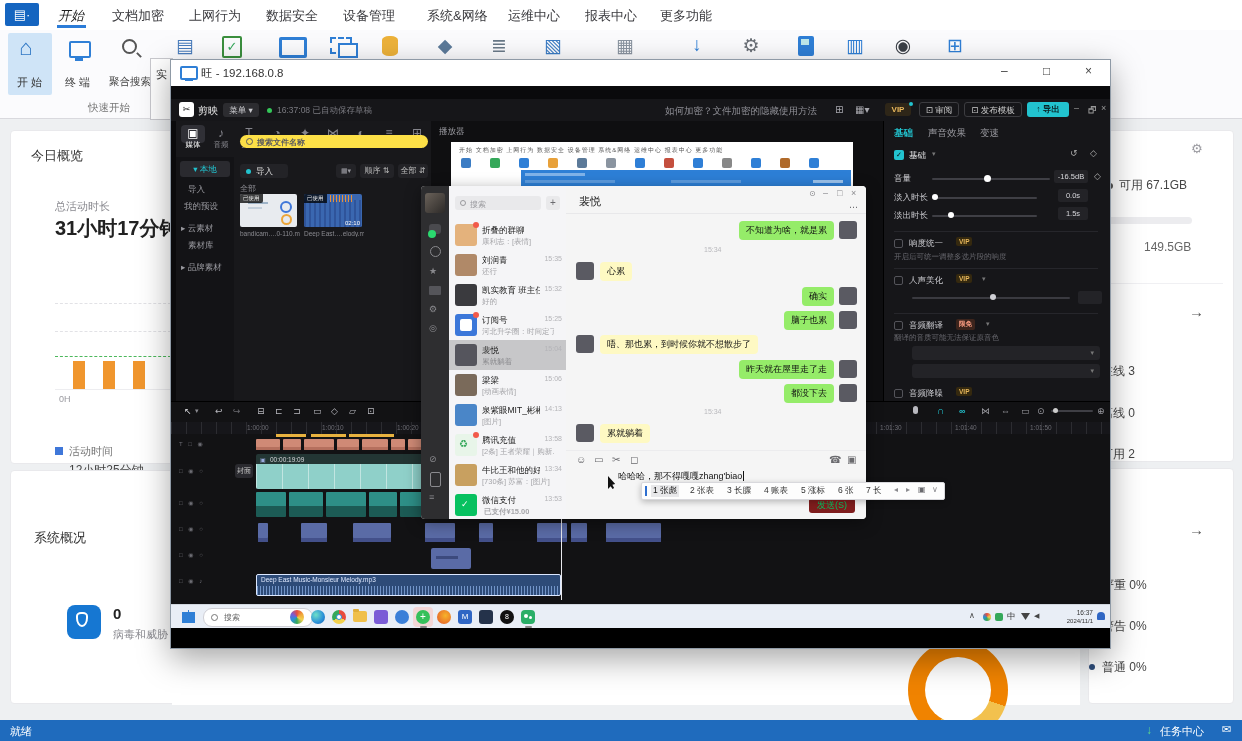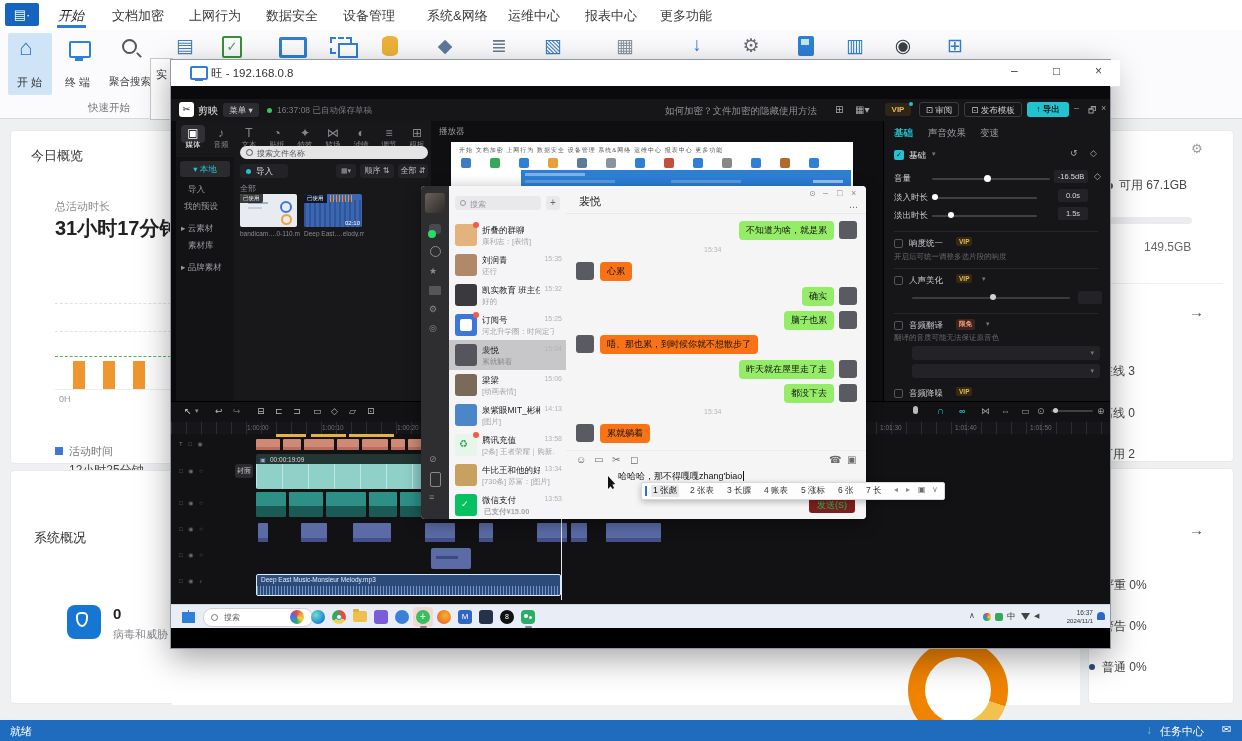--- a/index.html
+++ b/index.html
@@ -8,21 +8,21 @@
   .tx{white-space:nowrap;}
   .card{background:#fff;border:1px solid #e9e9ec;border-radius:4px;}
   .dash{border-top:1px dashed #e2e2e6;}
   .mag{box-sizing:border-box;border:2px solid #6a7a8a;border-radius:50%;}
   .mag:after{content:"";position:absolute;background:#6a7a8a;}
   .iconbox{font-size:19px;line-height:24px;text-align:center;width:26px;height:26px;}
   .pill{border-radius:3px;box-sizing:border-box;}
   .clip{position:absolute;border-radius:1px;}
   .bubble{position:absolute;max-width:230px;padding:4px 7px;border-radius:4px;font-size:9px;line-height:11px;color:#111;}
   .bubble.right{background:#95ec69;}
-  .bubble.left{background:#f97316;}
+  .bubble.left{background:#fef9c3;}
   .av{position:absolute;width:18px;height:18px;border-radius:3px;background:#5a5a62;}
   .lav{position:absolute;width:22px;height:22px;border-radius:3px;}
   .wname{position:absolute;font-size:8.5px;color:#1a1a1a;white-space:nowrap;overflow:hidden;max-width:58px;}
   .wtime{position:absolute;font-size:7px;color:#b4b4b8;}
   .wprev{position:absolute;font-size:7.5px;color:#a6a6aa;white-space:nowrap;overflow:hidden;max-width:72px;}
   .rdot{position:absolute;width:6px;height:6px;border-radius:50%;background:#f25a4a;}
   .tlab{font-size:6.5px;color:#6d6d74;position:absolute;}
   .hicon{font-size:6px;color:#6d6d74;position:absolute;letter-spacing:2px;}
   .prop-label{position:absolute;font-size:8.5px;color:#c9c9ce;white-space:nowrap;}
   .prop-box{position:absolute;background:#232327;border-radius:2px;color:#d8d8dc;font-size:7.5px;text-align:center;}
@@ -152,21 +152,21 @@
 
   <div class="a" style="left:0;top:720px;width:1242px;height:21px;background:#1f6bbd;">
     <span class="a tx" style="left:10px;top:4px;font-size:11px;color:#fff;">就绪</span>
     <span class="a" style="left:1146px;top:3px;font-size:12px;font-weight:bold;color:#5fd98a;">↓</span>
     <span class="a tx" style="left:1160px;top:4px;font-size:11px;color:#fff;">任务中心</span>
     <span class="a" style="left:1222px;top:3px;font-size:11px;color:#fff;">✉</span>
   </div>
 
   <div class="a" style="left:170px;top:59px;width:941px;height:590px;background:#fff;border:1px solid #8f9aa6;box-sizing:border-box;box-shadow:0 10px 30px rgba(0,0,0,.35);">
 
-    <div class="a" style="left:10px;top:0;width:939px;height:26px;background:#fff;border-bottom:1px solid #e4e4e8;">
+    <div class="a" style="left:0;top:0;width:939px;height:26px;background:#fff;border-bottom:1px solid #e4e4e8;">
       <span class="a" style="left:9px;top:6px;width:14px;height:10px;border:2px solid #2f7fd6;border-radius:2px;"></span>
       <span class="a" style="left:14px;top:19px;width:8px;height:2px;background:#2f7fd6;"></span>
       <span class="a tx" style="left:30px;top:6px;font-size:11.5px;color:#333;">旺 - 192.168.0.8</span>
       <span class="a" style="left:830px;top:4px;font-size:12px;color:#444;">–</span>
       <span class="a" style="left:872px;top:4px;font-size:12px;color:#444;">□</span>
       <span class="a" style="left:914px;top:4px;font-size:12px;color:#444;">×</span>
     </div>
 
     <div class="a" id="rc" style="left:0;top:26px;width:939px;height:562px;background:#0a0a0c;overflow:hidden;">
 
@@ -203,21 +203,21 @@
 
         <div class="a" style="left:0;top:36px;width:58px;height:244px;background:#131316;">
           <div class="a pill tx" style="left:4px;top:4px;width:50px;height:16px;background:#2a2a2f;color:#22c3cf;font-size:8.5px;line-height:16px;text-align:center;">▾ <span>本地</span></div>
           <div class="a tx" style="left:12px;top:27px;font-size:8.5px;color:#9a9aa0;">导入</div>
           <div class="a tx" style="left:8px;top:44px;font-size:8.5px;color:#9a9aa0;">我的预设</div>
           <div class="a tx" style="left:5px;top:66px;font-size:8.5px;color:#9a9aa0;">▸ <span>云素材</span></div>
           <div class="a tx" style="left:12px;top:83px;font-size:8.5px;color:#9a9aa0;">素材库</div>
           <div class="a tx" style="left:5px;top:105px;font-size:8.5px;color:#9a9aa0;">▸ <span>品牌素材</span></div>
         </div>
 
-        <div class="a" style="left:64px;top:25px;width:188px;height:13px;background:#e5e5e5;border-radius:7px;">
+        <div class="a" style="left:64px;top:14px;width:188px;height:13px;background:#fde047;border-radius:7px;font-weight:bold;">
           <span class="a mag" style="left:6px;top:3px;width:7px;height:7px;border-color:#5a5a60;border-width:1px;"></span>
           <span class="a tx" style="left:17px;top:2px;font-size:8px;color:#5a5a60;">搜索文件名称</span>
         </div>
         <div class="a pill" style="left:64px;top:43px;width:48px;height:14px;background:#232327;">
           <span class="a" style="left:6px;top:5px;width:5px;height:5px;border-radius:50%;background:#22c3cf;"></span>
           <span class="a tx" style="left:16px;top:2px;font-size:8.5px;color:#ddd;">导入</span>
         </div>
         <div class="a pill" style="left:160px;top:43px;width:20px;height:14px;background:#232327;color:#9a9aa0;font-size:7px;text-align:center;line-height:14px;">▦▾</div>
         <div class="a pill tx" style="left:184px;top:43px;width:34px;height:14px;background:#232327;color:#bbb;font-size:8px;text-align:center;line-height:14px;"><span>顺序</span> ⇅</div>
         <div class="a pill tx" style="left:222px;top:43px;width:30px;height:14px;background:#232327;color:#bbb;font-size:8px;text-align:center;line-height:14px;"><span>全部</span> ⇵</div>

